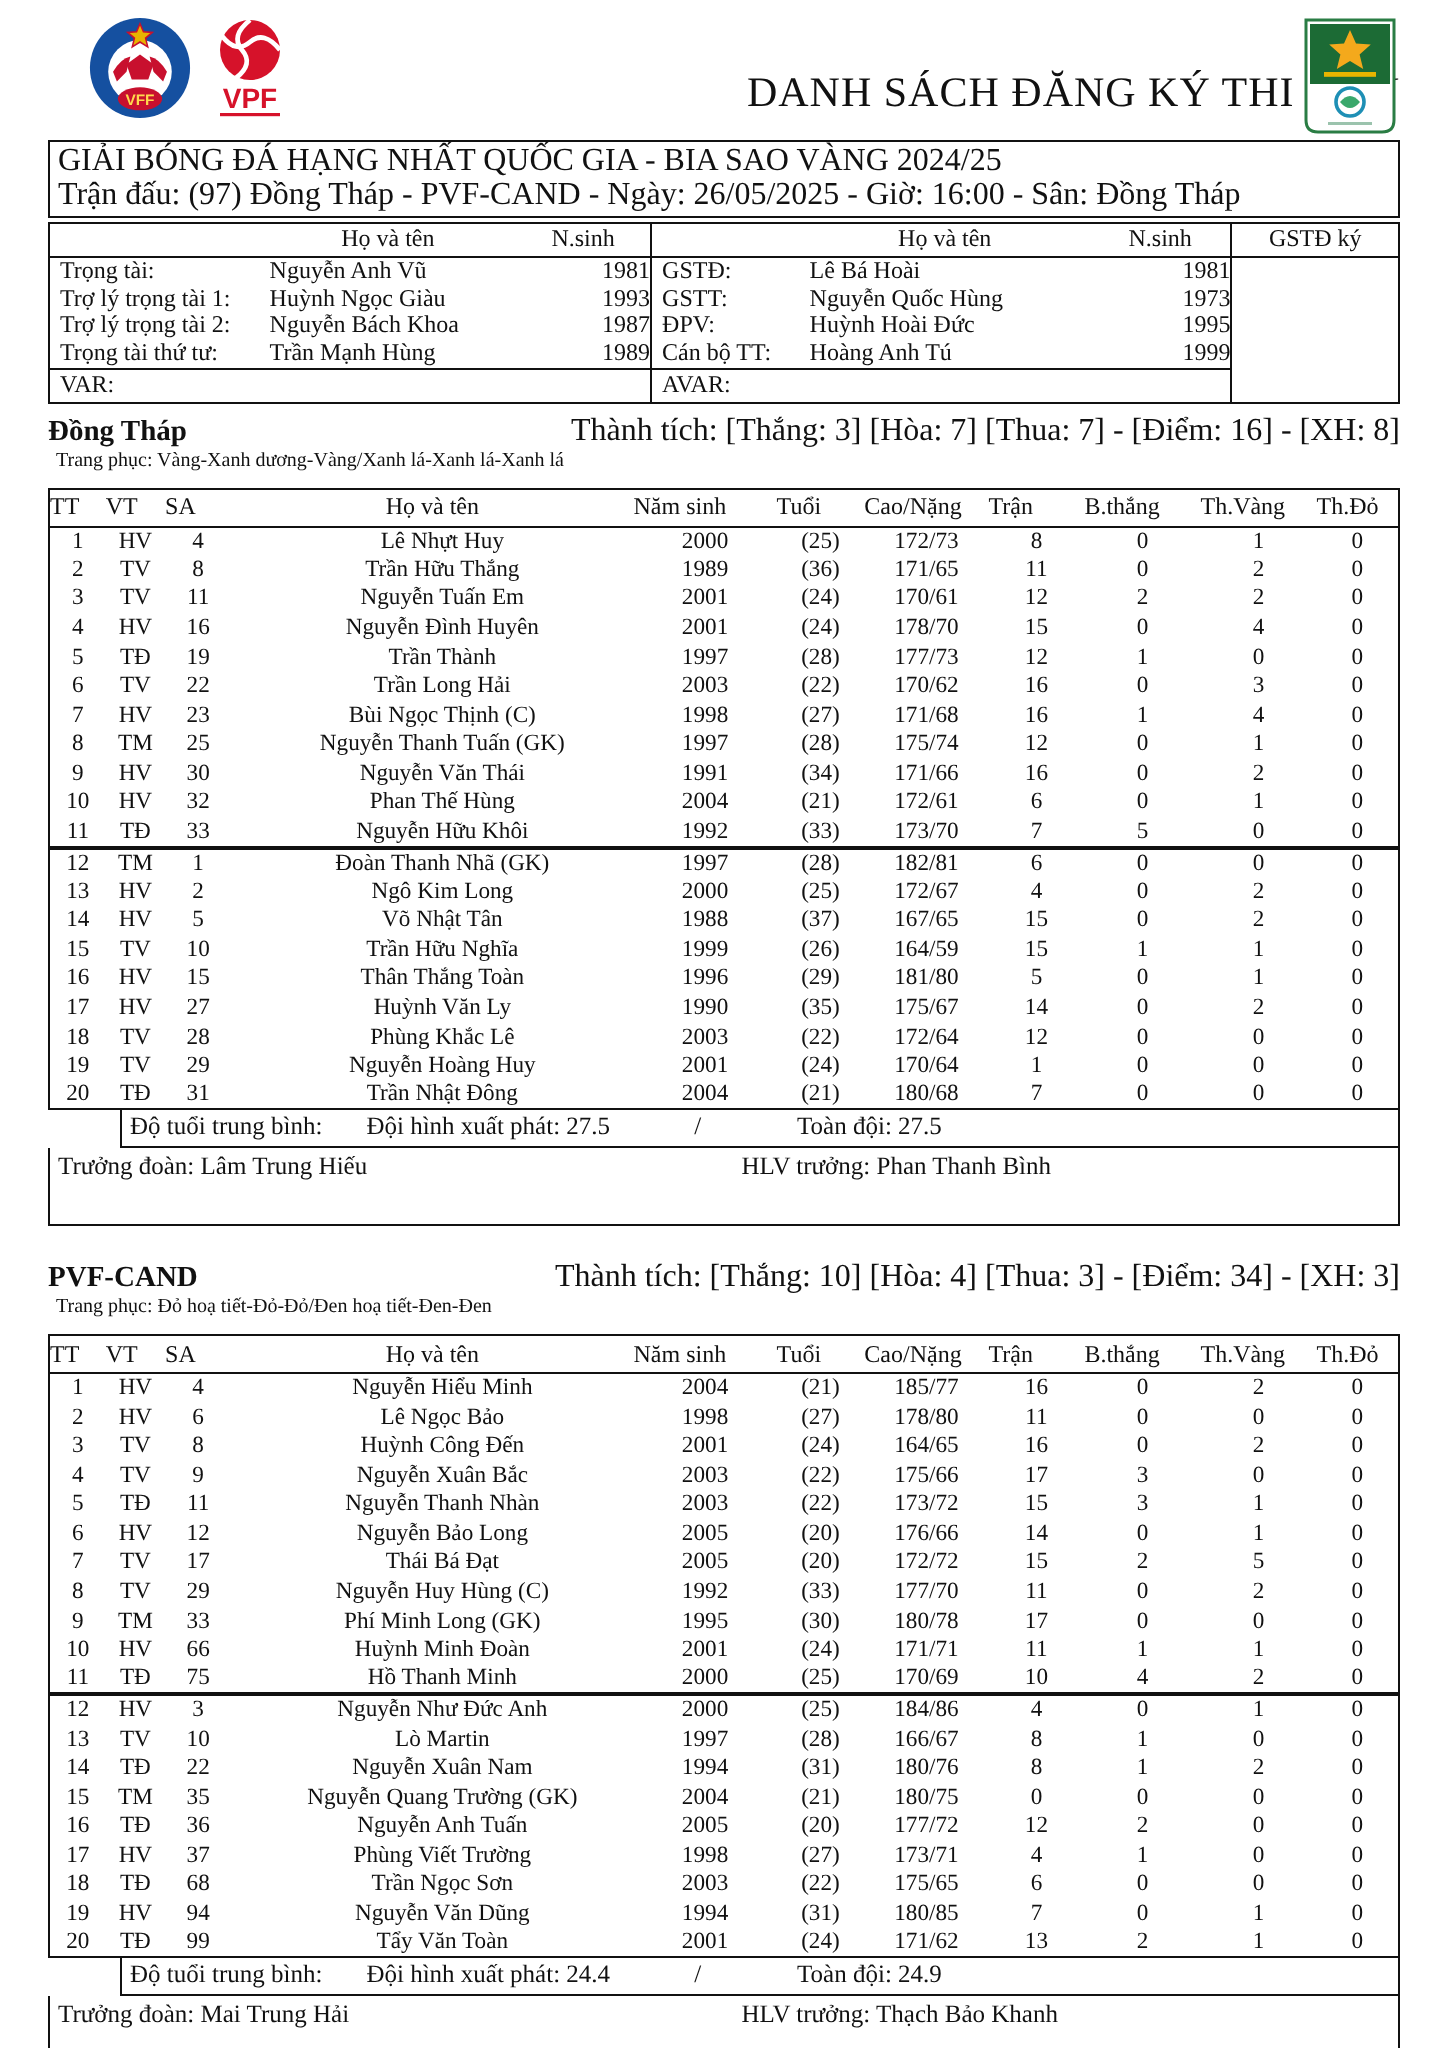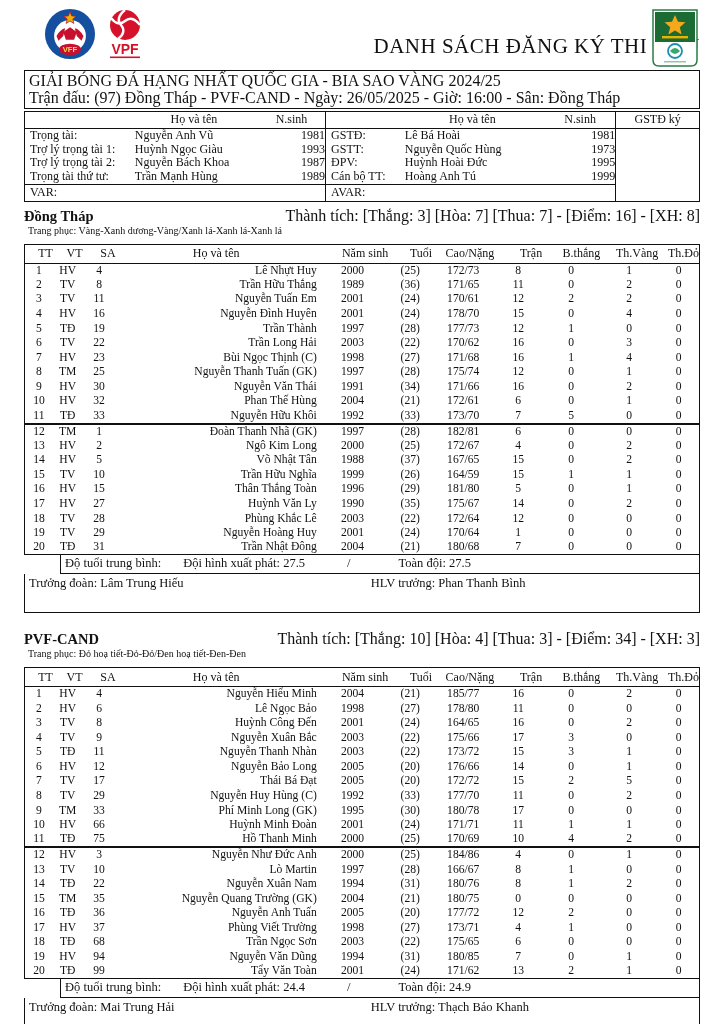--- a/index.html
+++ b/index.html
@@ -48,28 +48,28 @@
   .team-name { font-weight: 700; font-size: 14.5px; }
   .team-record { font-size: 16px; }
   .team-kit { font-size: 10px; padding-left: 4px; height: 17px; }
 
   .ptable {
     width: 100%; border-collapse: collapse; border: 1.7px solid #111;
     table-layout: fixed; margin-top: 2px;
   }
   .ptable thead th {
     font-weight: 400; font-size: 12px; height: 19px;
-    border-bottom: 1.3px solid #111; text-align: right; padding: 0;
+    border-bottom: 1.3px solid #111; text-align: left; padding: 0;
   }
   .ptable thead th.name-h { text-align: center; }
   .ptable td {
     font-size: 11.6px; height: 14.55px; line-height: 14px; text-align: center;
     padding: 0; white-space: nowrap; overflow: hidden;
   }
-  .ptable td.name-cell { text-align: right; padding-left: 10px; }
+  .ptable td.name-cell { text-align: center; padding-left: 10px; }
   .ptable tr.xi-end td { border-bottom: 2.2px solid #111; }
 
   .age-row {
     border: 1.5px solid #111; border-top: none; font-size: 12.5px;
     height: 19px; line-height: 17px; padding-left: 4px; white-space: nowrap; margin-left: 36px;
   }
   .age-row .seg1 { margin-left: 22px; }
   .age-row .seg-slash { margin-left: 42px; }
   .age-row .seg2 { margin-left: 48px; }
   .leaders-row {

